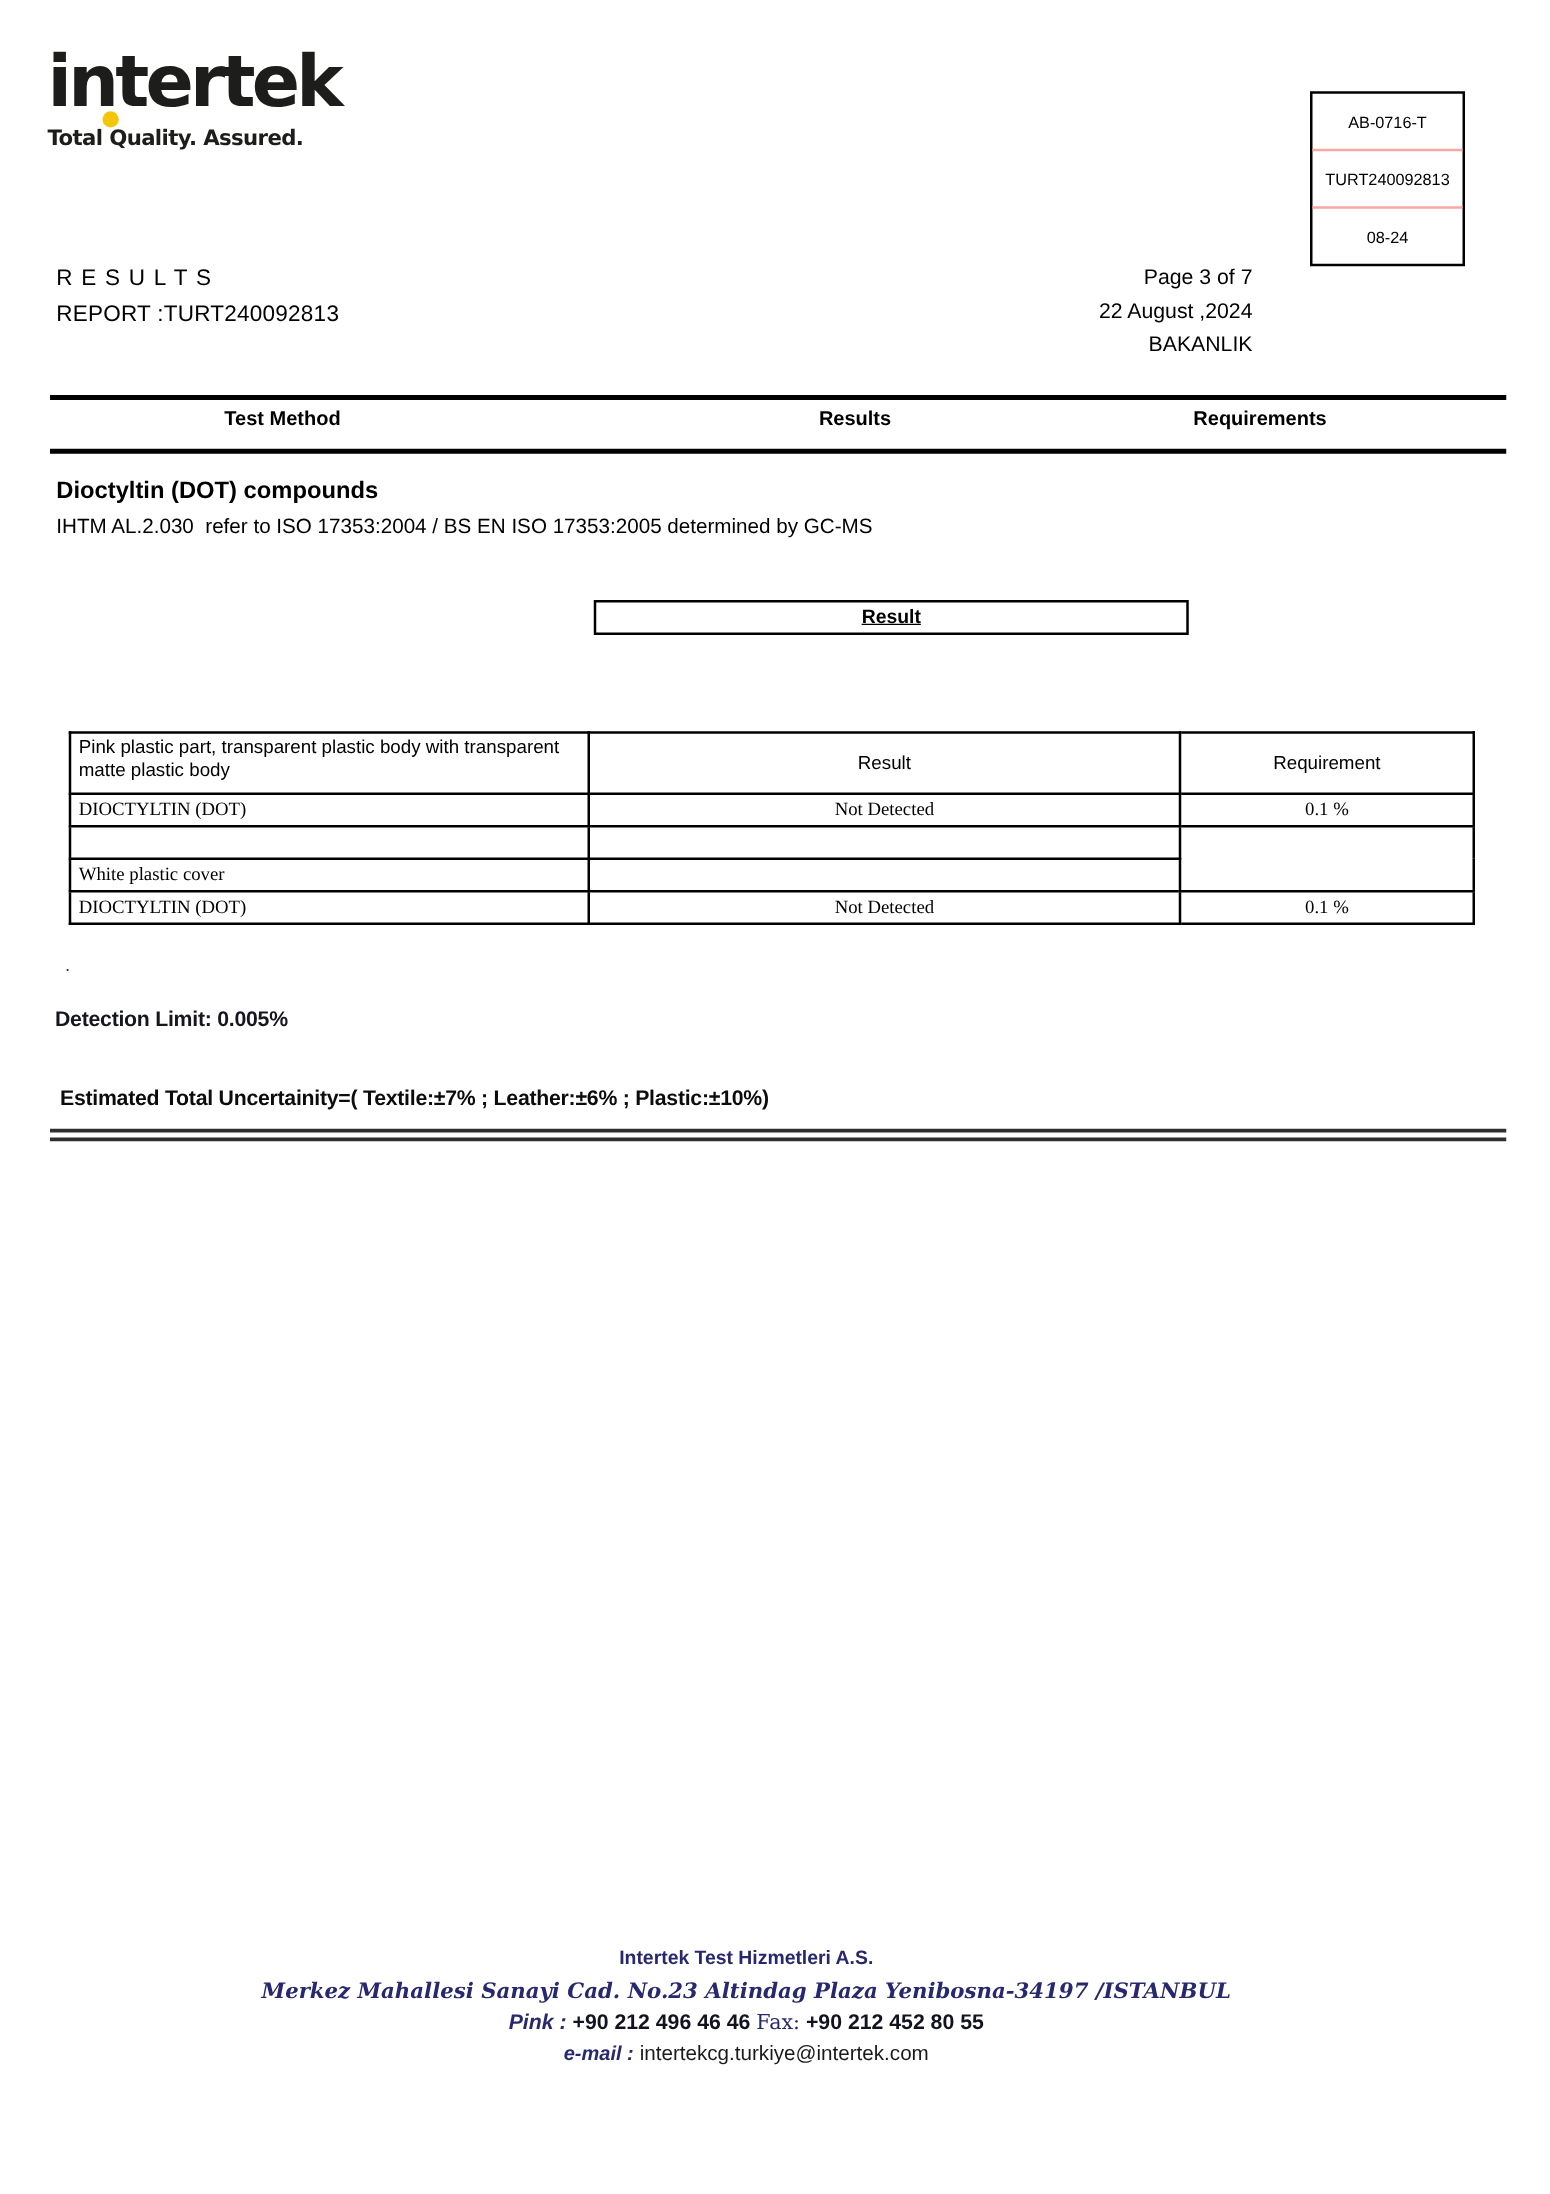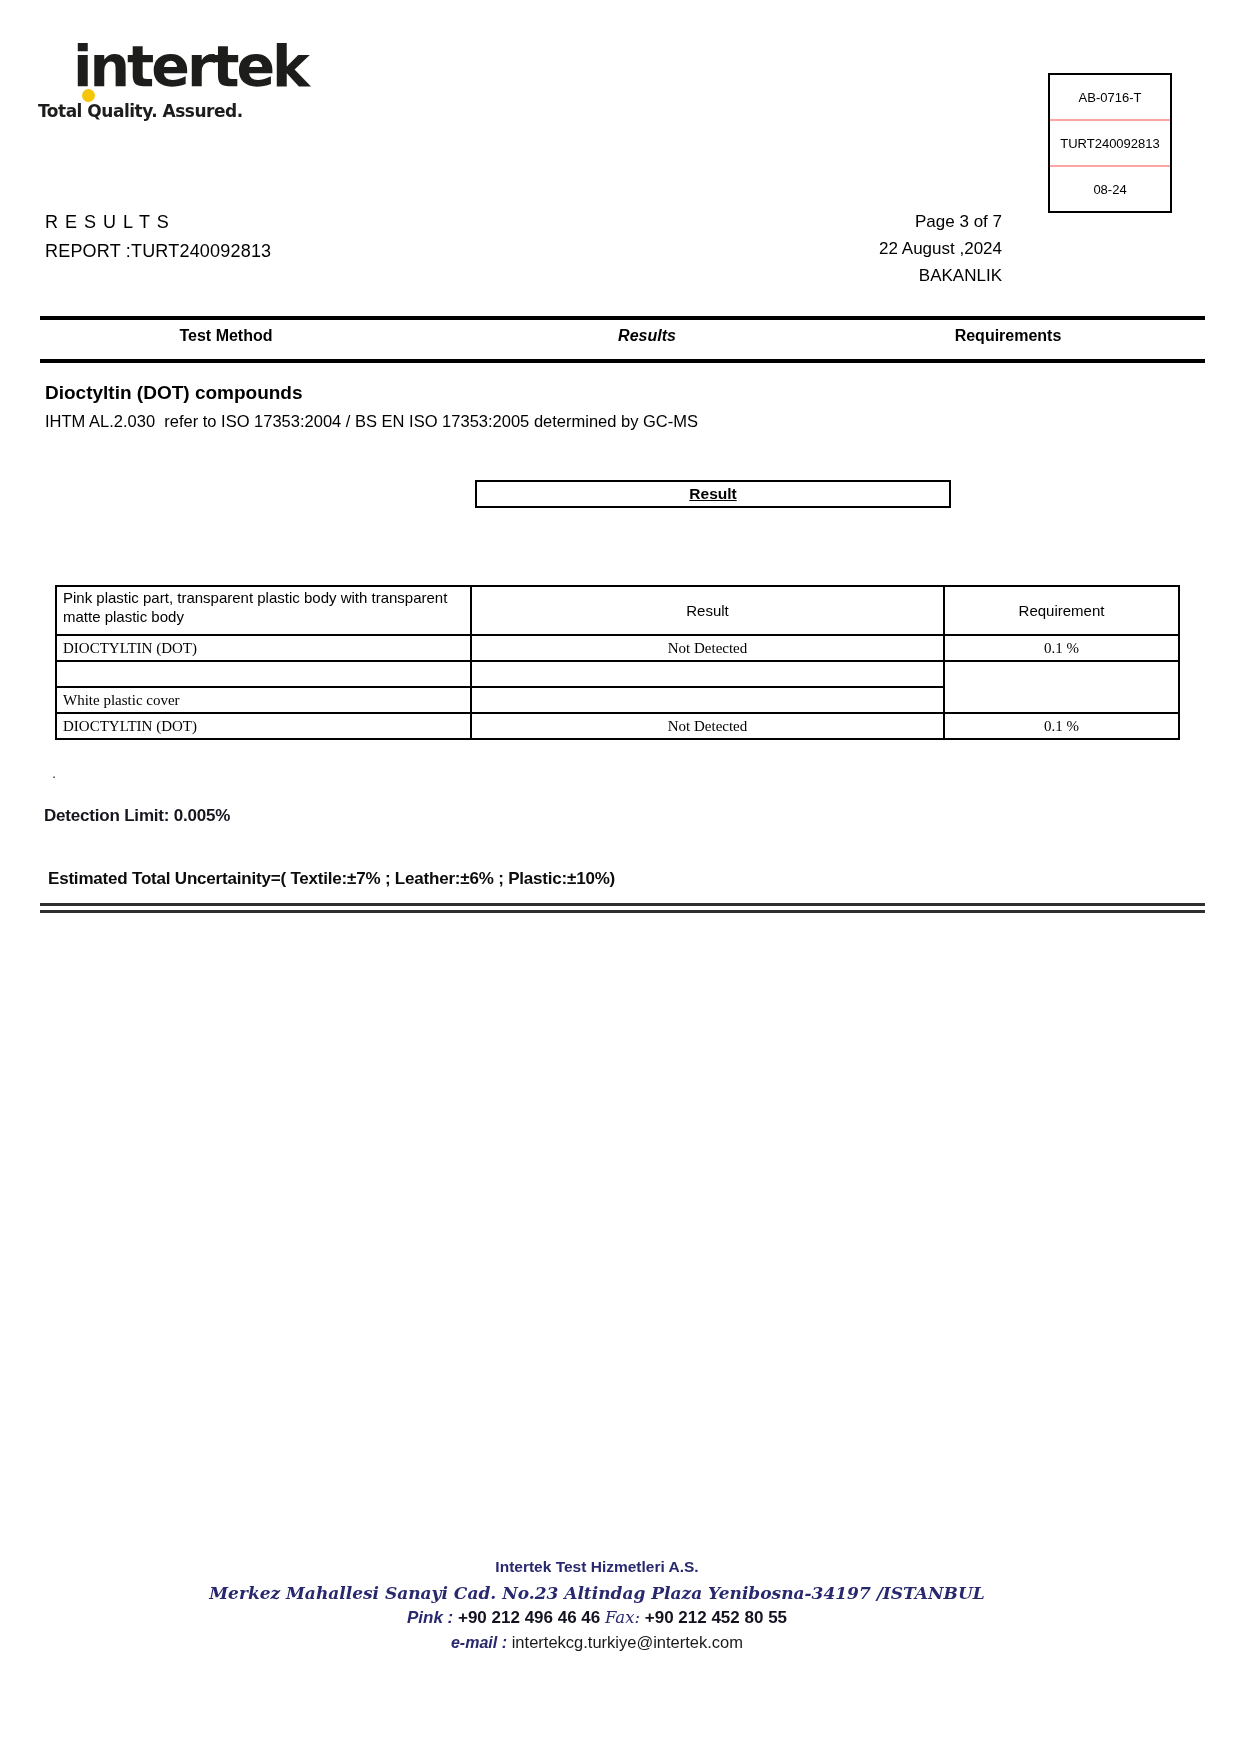--- a/index.html
+++ b/index.html
@@ -11,21 +11,20 @@
     color:#000;
     overflow:hidden;
   }
   
   .logo { position:absolute; left:38px; top:38px; width:320px; }
   .wordmark {
     font-family:"DejaVu Sans", sans-serif;
     font-weight:bold; font-size:57px; line-height:1;
     letter-spacing:-3px; color:#1d1d1b;
     position:relative;
-    margin-left:35px;
   }
   .logo-dot {
     position:absolute; left:44px; top:51px;
     width:13px; height:13px; border-radius:50%;
     background:#f5c50a;
   }
   .tagline {
     font-family:"DejaVu Sans", sans-serif;
     font-weight:bold; font-size:17px; color:#1d1d1b;
     margin-top:6px; letter-spacing:-0.5px;
@@ -44,21 +43,21 @@
   .hdr-left { position:absolute; left:45px; top:212px; font-size:18px; }
   .hdr-left .l1 { letter-spacing:1px; }
   .hdr-left .l2 { margin-top:8px; letter-spacing:0.2px; }
   .hdr-right { position:absolute; left:602px; top:212px; width:400px; text-align:right; font-size:17px; }
   .hdr-right div { margin-bottom:7px; }
   
   .rule-top { position:absolute; left:40px; top:316px; width:1165px; height:4px; background:#000; }
   .rule-bottom { position:absolute; left:40px; top:359px; width:1165px; height:4px; background:#000; }
   .band-label { position:absolute; top:327px; font-size:16px; font-weight:bold; transform:translateX(-50%); }
   .band-test-method { left:226px; }
-  .band-results { left:647px;font-style:italic; }
+  .band-results { left:684px; }
   .band-requirements { left:1008px; }
   
   .section-title { position:absolute; left:45px; top:382px; font-size:19px; font-weight:bold; }
   .section-method { position:absolute; left:45px; top:412px; font-size:16.5px; white-space:pre-wrap; }
   
   .result-banner {
     position:absolute; left:475px; top:480px; width:472px; height:24px;
     border:2px solid #000;
     display:flex; align-items:center; justify-content:center;
   }
@@ -87,21 +86,21 @@
   }
   
   .footer { position:absolute; left:0; top:1558px; width:1194px; text-align:center; }
   .footer .f-company { font-size:15.5px; font-weight:bold; color:#28286e; margin-bottom:7px; }
   .footer .f-address {
     font-family:"DejaVu Serif", serif; font-style:italic; font-weight:bold;
     font-size:17px; color:#28286e; margin-bottom:5px;
   }
   .footer .f-line { font-size:17px; margin-bottom:5px; }
   .lbl-navy-sans { font-weight:bold; font-style:italic; color:#28286e; }
-  .lbl-navy-serif { font-family:"DejaVu Serif", serif; font-style:italic; color:#28286e; font-size:16.5px; }
+  .lbl-navy-serif { font-family:"DejaVu Serif", serif; color:#28286e; font-size:16.5px; }
   .val-dark { font-weight:bold; color:#121220; }
   .f-email-addr { font-family:Liberation Sans, sans-serif; font-size:16.5px; color:#1a1a1a; }
   .f-website { font-size:16.5px; font-weight:bold; color:#2424c4; }
 </style>
 </head>
 <body>
 
 <div class="logo">
   <div class="wordmark">intertek</div>
   <div class="logo-dot"></div>

